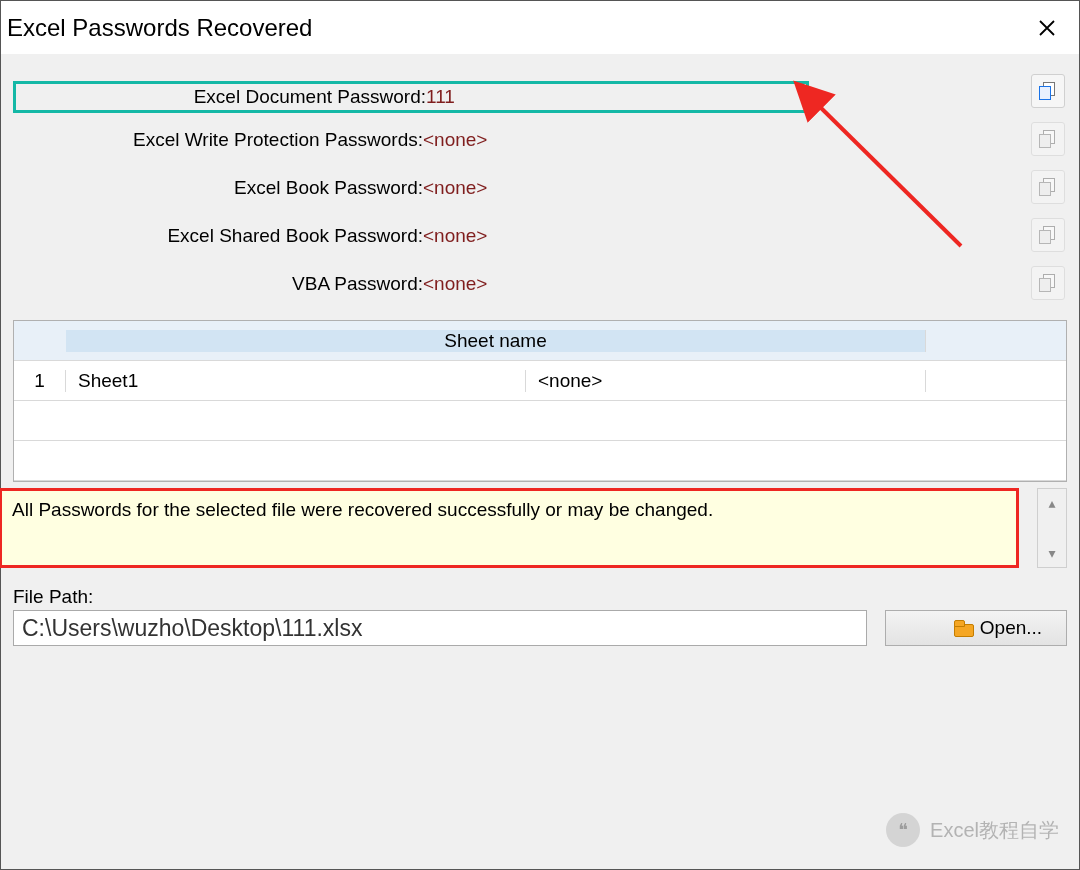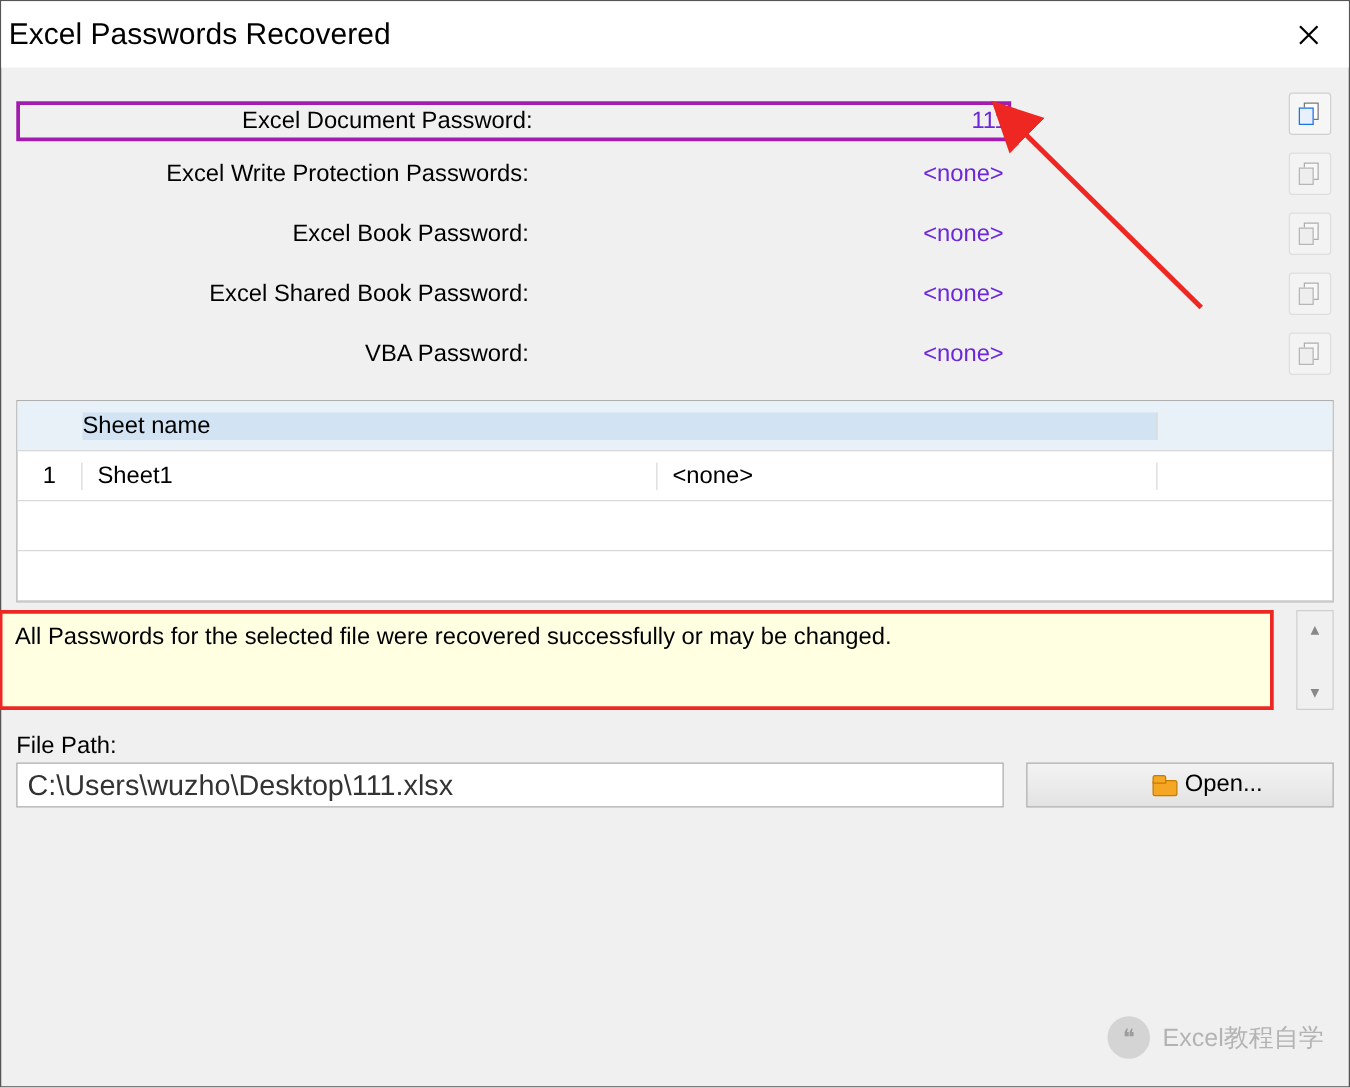--- a/index.html
+++ b/index.html
@@ -45,25 +45,25 @@
     margin-top: 4px;
     position: relative;
   }
   .pw-label {
     width: 410px;
     text-align: right;
     color: #000;
   }
   .pw-value {
     width: 380px;
-    text-align: right;
-    color: #6d28d9;
+    text-align: left;
+    color: #7f1d1d;
   }
   .pw-row.highlighted .boxwrap {
-    border: 3px solid #a21caf;
+    border: 3px solid #14b8a6;
     margin-top: 10px;
   }
   .boxwrap {
     display: flex;
     align-items: center;
     padding: 2px 0;
   }
   .copybtn {
     position: absolute;
     right: 2px;
@@ -112,21 +112,21 @@
     flex: 1;
     padding-left: 12px;
     border-right: 1px solid #d9d9d9;
   }
   .col-pass {
     width: 400px;
     padding-left: 12px;
     border-right: 1px solid #d9d9d9;
   }
   .col-tail { width: 140px; }
-  .grid-header .col-name, .grid-header .col-pass { padding-left:0; }
+  .grid-header .col-name, .grid-header .col-pass { text-align:center; padding-left:0; }
   .grid-body .grid-row:nth-child(n+2) .col-rownum,
   .grid-body .grid-row:nth-child(n+2) .col-name { color:transparent; }
 
   .status-wrap {
     display:flex;
     margin-top:6px;
   }
   .status {
     flex:1;
     background: #ffffe1;
@@ -162,21 +162,21 @@
   .path-input {
     flex:1;
     height: 36px;
     border: 1px solid #aaa;
     background: #fff;
     padding: 4px 8px;
     font-size: 23px;
     color:#333;
   }
   .open-btn {
-    width: 246px;
+    width: 182px;
     height: 36px;
     border: 1px solid #adadad;
     background: linear-gradient(#f3f3f3,#e3e3e3);
     display:flex;
     align-items:center;
     justify-content:center;
     gap:8px;
     cursor:pointer;
     color:#000;
     padding-left:44px;

